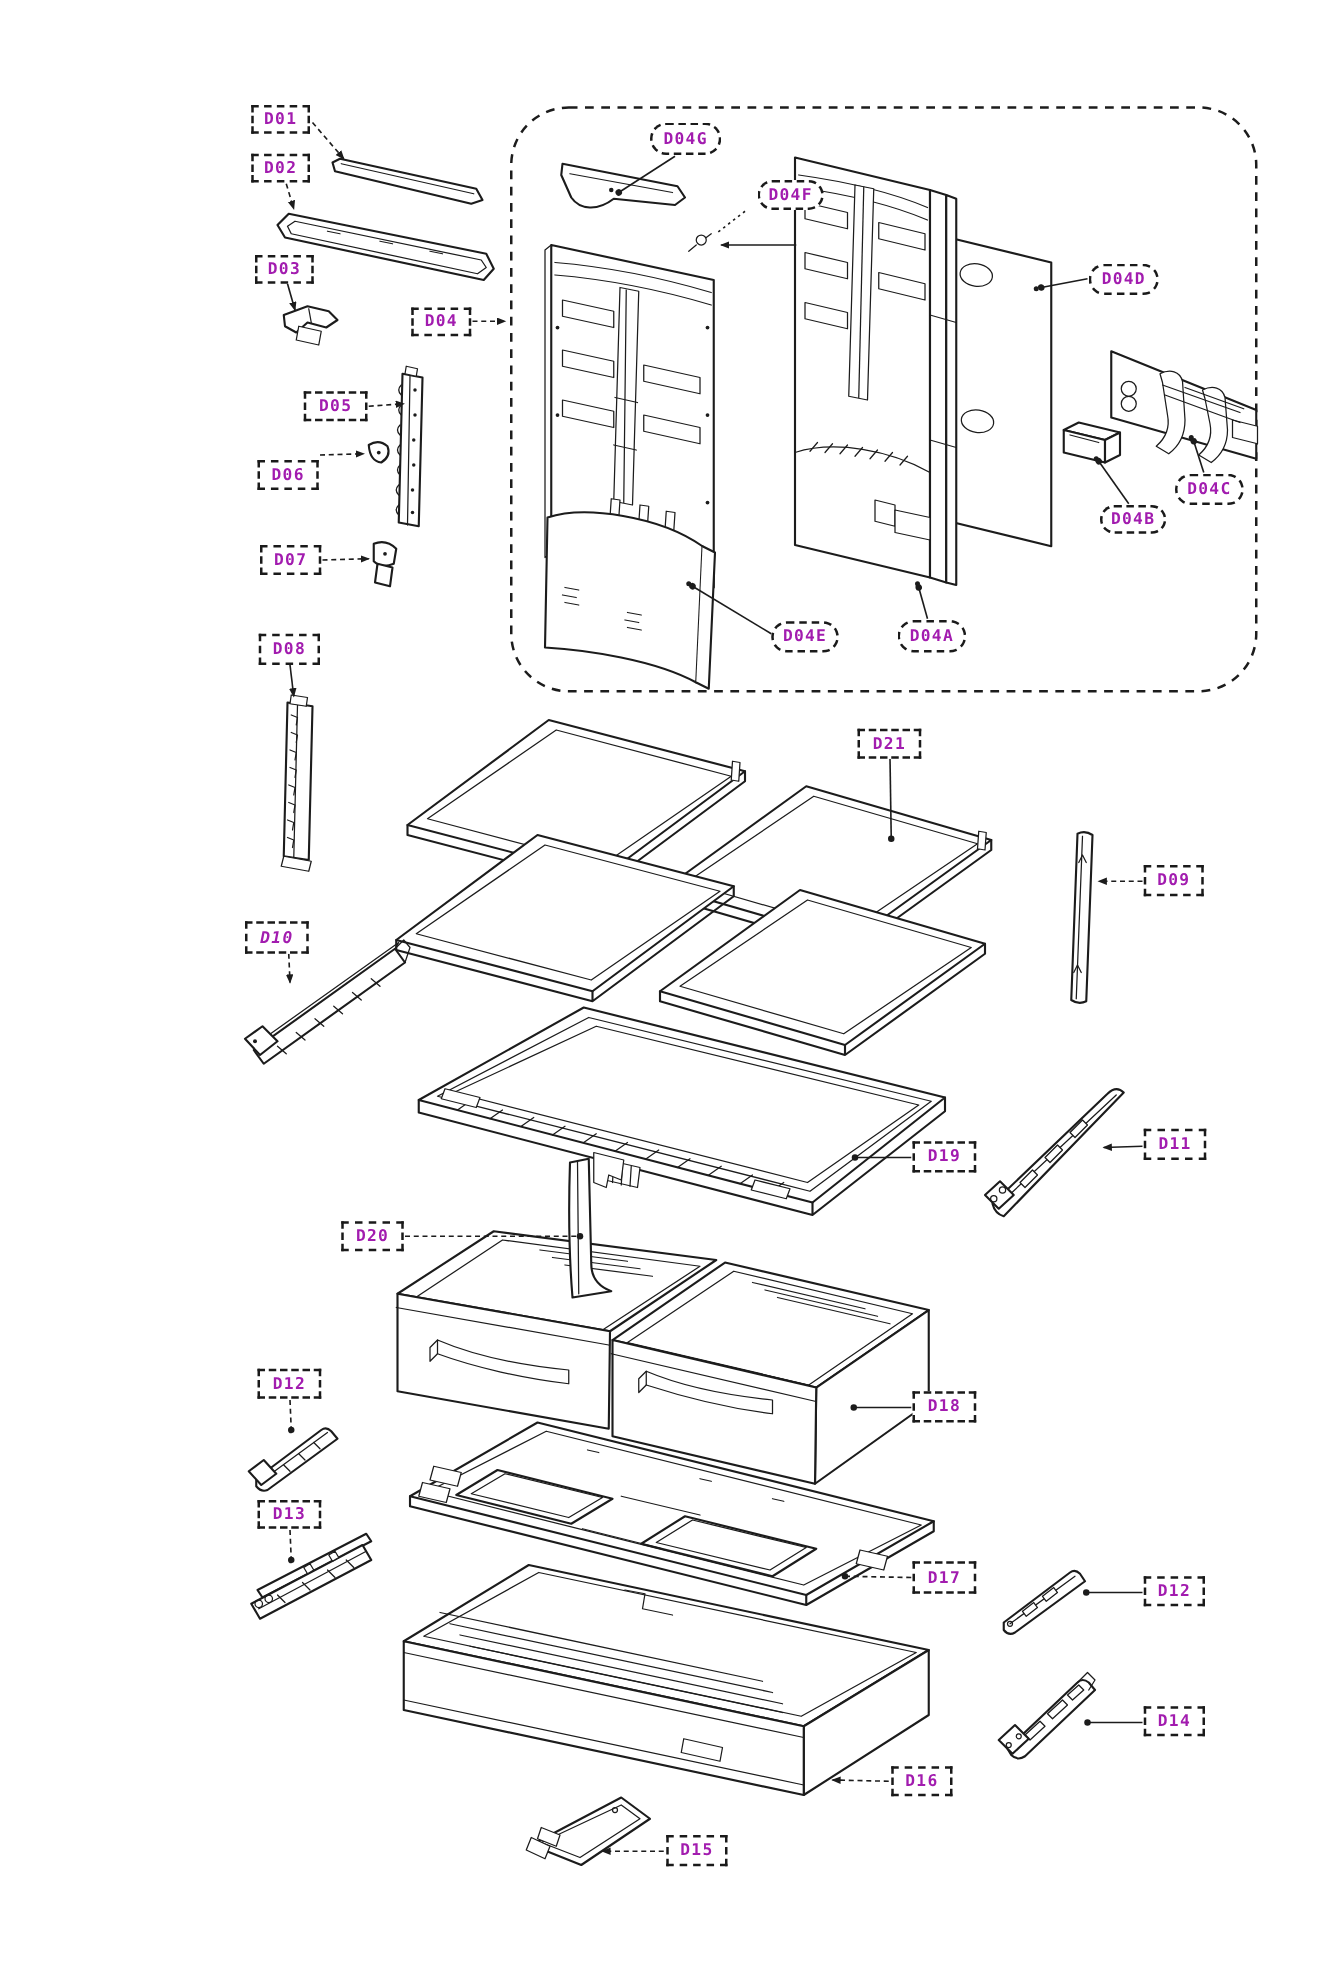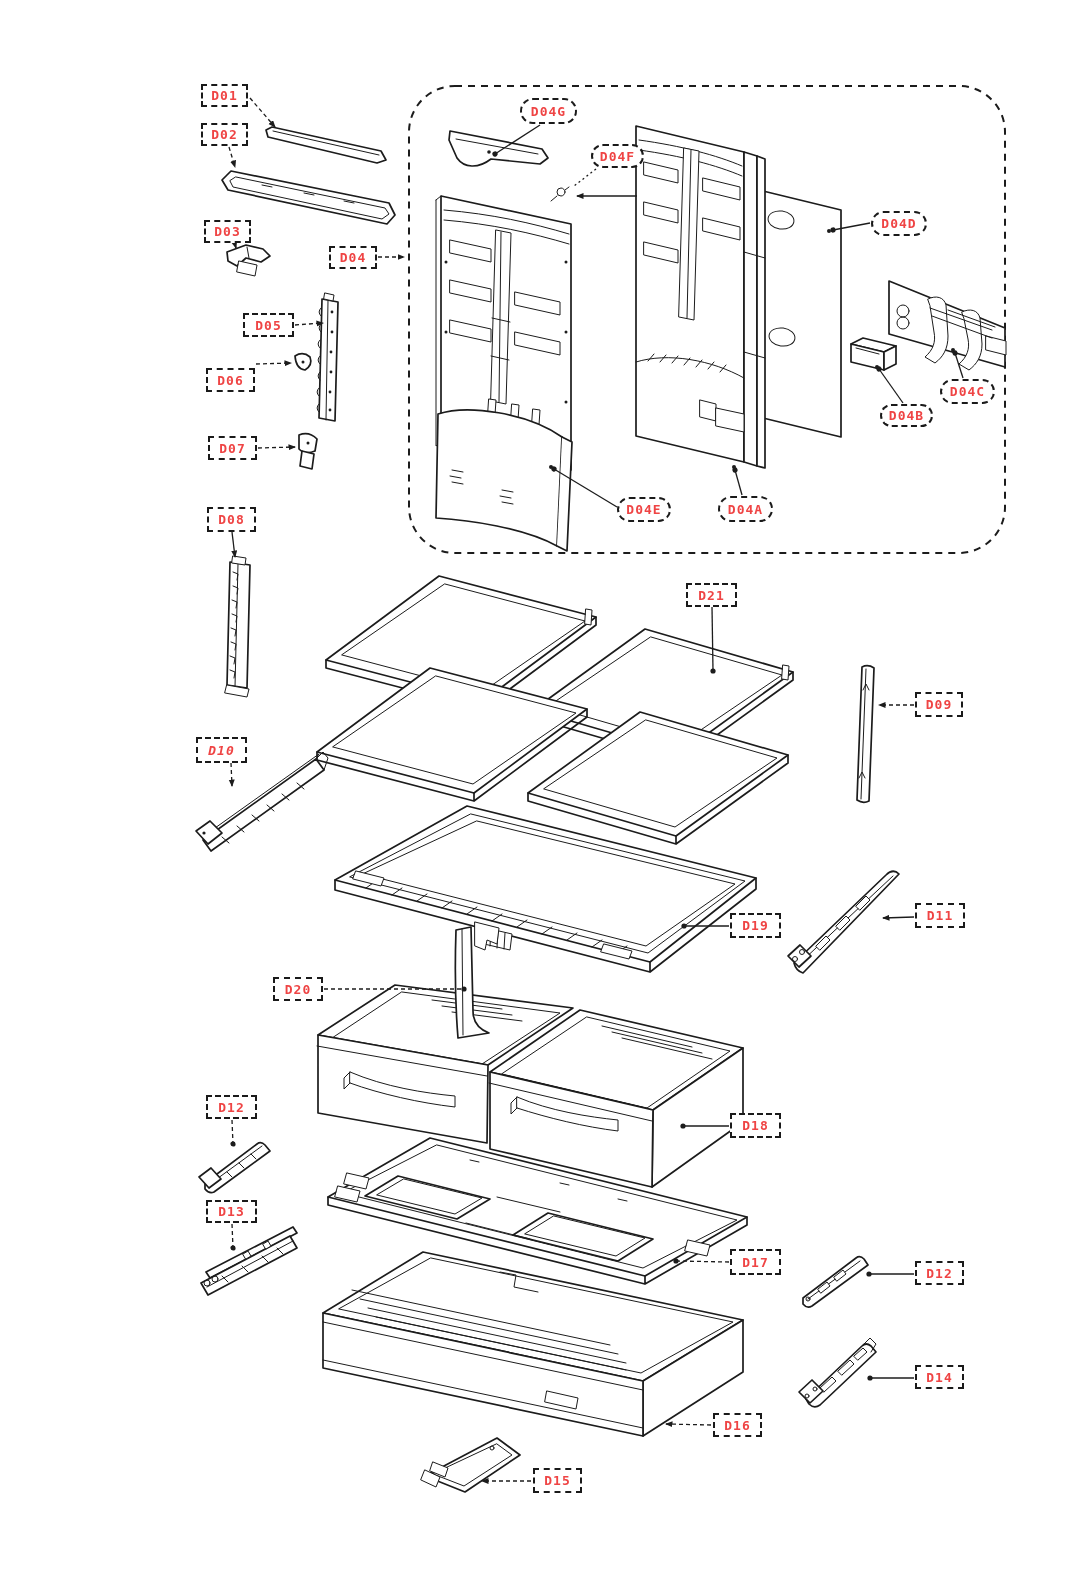--- a/index.html
+++ b/index.html
@@ -18,21 +18,21 @@
   .ld { stroke:#1c1c1c; stroke-width:1.3; fill:none; }
   .dash { stroke-dasharray:4 3; }
   .dot2 { stroke-dasharray:2 3; }
   .dashbox { fill:none; stroke:#1c1c1c; stroke-width:2; stroke-dasharray:7 6; }
   
   #callout-layer { position:absolute; left:0; top:0; width:100%; height:100%; }
   .callout {
     position:absolute; box-sizing:border-box;
     display:flex; align-items:center; justify-content:center;
     border:2px dashed #1a1a1a; background:#ffffff;
-    font-weight:700; font-size:13px; letter-spacing:1px; color:#ef4444;
+    font-weight:700; font-size:13px; letter-spacing:1px; color:#a21caf;
   }
   .callout.pill { border-radius:13px; }
 </style>
 </head>
 <body>
 
 <div class="stage">
 <svg width="1072" height="1588" viewBox="0 0 1072 1588">
   <defs>
     <marker id="mk-arr" markerWidth="9" markerHeight="8" refX="6.5" refY="3" orient="auto" markerUnits="userSpaceOnUse">
@@ -364,24 +364,24 @@
     <path class="ld" d="M914,1274 L869,1274" marker-end="url(#mk-dot)"></path>
     <path class="ld" d="M914,1378 L870,1378" marker-end="url(#mk-dot)"></path>
     <path class="ld dash" d="M711,1425 L666,1424" marker-end="url(#mk-arr)"></path>
     <path class="ld dash" d="M531,1481 L482,1481" marker-end="url(#mk-arr)"></path>
   </g>
 </svg>
 
 <div id="callout-layer">
       <div class="callout" style="left: 201px; top: 84px; width: 47px; height: 23px;">D01</div>
       <div class="callout" style="left: 201px; top: 123px; width: 47px; height: 23px;">D02</div>
-      <div class="callout" style="left: 204px; top: 204px; width: 47px; height: 23px; margin-top: 16px;">D03</div>
+      <div class="callout" style="left: 204px; top: 204px; width: 47px; height: 23px;">D03</div>
       <div class="callout" style="left: 329px; top: 246px; width: 48px; height: 23px; text-align: center;">D04</div>
       <div class="callout pill" style="left: 520px; top: 98px; width: 57px; height: 26px; text-align: center;">D04G</div>
-      <div class="callout pill" style="left: 591px; top: 144px; width: 53px; height: 24px;">D04F</div>
+      <div class="callout pill" style="left: 606px; top: 144px; width: 53px; height: 24px;">D04F</div>
       <div class="callout pill" style="left: 871px; top: 211px; width: 56px; height: 25px;">D04D</div>
       <div class="callout pill" style="left: 940px; top: 379px; width: 55px; height: 25px;">D04C</div>
       <div class="callout pill" style="left: 880px; top: 404px; width: 53px; height: 23px;">D04B</div>
       <div class="callout pill" style="left: 617px; top: 497px; width: 54px; height: 25px;">D04E</div>
       <div class="callout pill" style="left: 718px; top: 496px; width: 55px; height: 26px;">D04A</div>
       <div class="callout" style="left: 243px; top: 313px; width: 51px; height: 24px;">D05</div>
       <div class="callout" style="left: 206px; top: 368px; width: 49px; height: 24px;">D06</div>
       <div class="callout" style="left: 208px; top: 436px; width: 49px; height: 24px;">D07</div>
       <div class="callout" style="left: 207px; top: 507px; width: 49px; height: 25px;">D08</div>
       <div class="callout" style="left: 686px; top: 583px; width: 51px; height: 24px;">D21</div>

